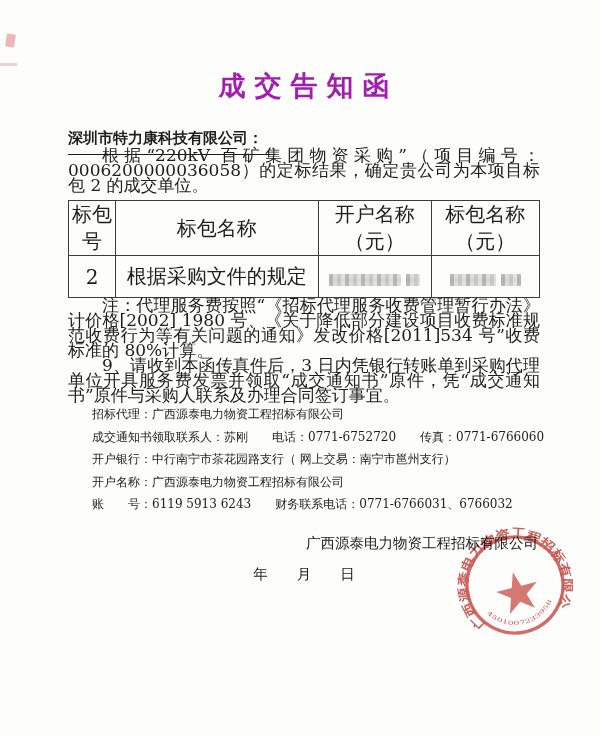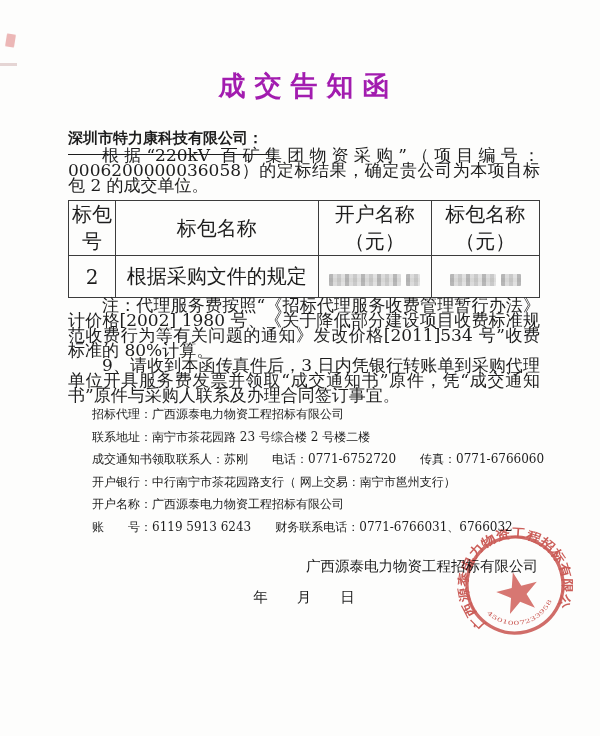--- a/index.html
+++ b/index.html
@@ -99,21 +99,20 @@
           <td><span class="mosaic m-mid"></span><span class="mosaic m-cents2"></span></td>
         </tr>
       </tbody>
     </table>
 
     <p class="body note">注：代理服务费按照“《招标代理服务收费管理暂行办法》计价格[2002] 1980 号、《关于降低部分建设项目收费标准规范收费行为等有关问题的通知》发改价格[2011]534 号”收费标准的 80%计算。</p>
 
     <p class="body item2">9、请收到本函传真件后，3 日内凭银行转账单到采购代理单位开具服务费发票并领取“成交通知书”原件，凭“成交通知书”原件与采购人联系及办理合同签订事宜。</p>
 
     <p class="contact">招标代理：广西源泰电力物资工程招标有限公司</p>
-    <p class="contact">联系地址：南宁市茶花园路 23 号综合楼 2 号楼二楼</p>
     <p class="contact">成交通知书领取联系人：苏刚　　电话：0771-6752720　　传真：0771-6766060</p>
     <p class="contact">开户银行：中行南宁市茶花园路支行（ 网上交易：南宁市邕州支行）</p>
     <p class="contact">开户名称：广西源泰电力物资工程招标有限公司</p>
     <p class="contact">账　　号：6119 5913 6243　　财务联系电话：0771-6766031、6766032</p>
 
     <div class="sign-block">
       <div class="sign-company">广西源泰电力物资工程招标有限公司</div>
       <div class="sign-date">年　　月　　日</div>
     </div>
 

